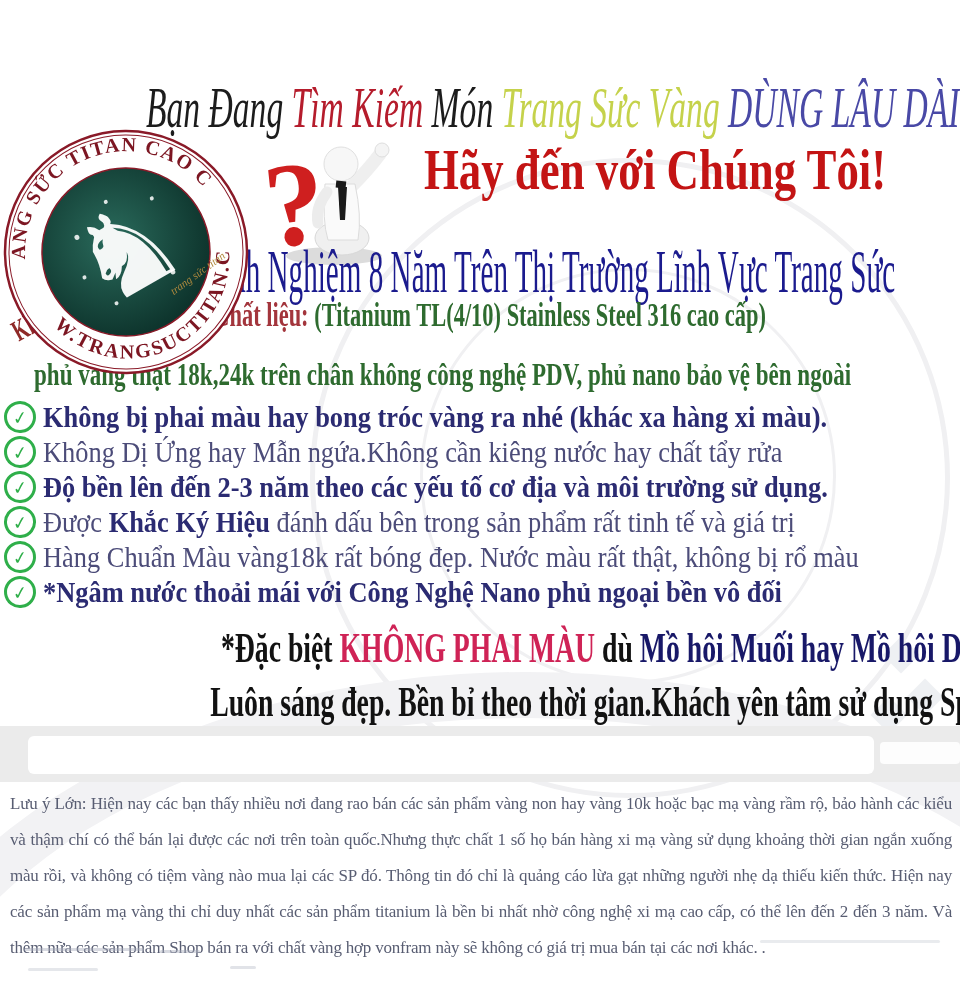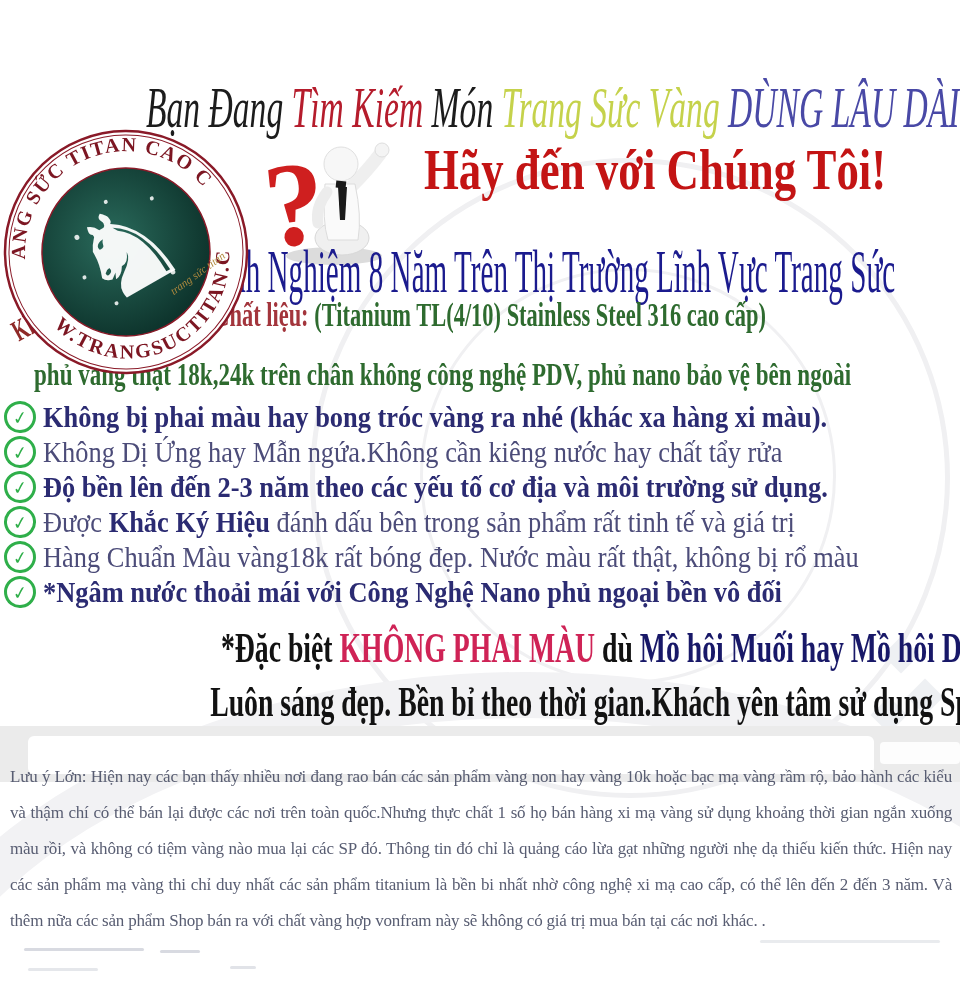--- a/index.html
+++ b/index.html
@@ -41,21 +41,21 @@
   .btext{font-size:30px;white-space:nowrap;transform:scaleX(.88);transform-origin:0 50%;}
   
   .hl{left:0;width:960px;text-align:center;font-size:42px;font-weight:bold;white-space:nowrap;z-index:2;}
   .hl > span{display:inline-block;transform:scaleX(.66);transform-origin:50% 50%;}
   .hl1{top:624px;} .hl2{top:678px;}
   
   .band{left:0;top:726px;width:960px;height:56px;background:#ebebeb;z-index:1;}
   .blob1{left:28px;top:736px;width:846px;height:38px;background:#ffffff;border-radius:6px;z-index:1;}
   .blob2{left:880px;top:742px;width:80px;height:22px;background:#fdfdfd;border-radius:4px;z-index:1;}
   
-  .disc{left:10px;top:759px;width:942px;font-size:17px;line-height:36px;text-align:justify;
+  .disc{left:10px;top:786px;width:942px;font-size:17px;line-height:36px;text-align:justify;
         letter-spacing:-.2px;z-index:2;}
   .smudge{height:3px;background:#a9aebc;opacity:.45;z-index:2;border-radius:2px;}
 </style>
 </head>
 <body>
 
 <div id="canvas">
 
   <div class="wm wm-circle" style="left:310px;top:158px;width:630px;height:630px;"></div>
   <div class="wm wm-circle" style="left:420px;top:268px;width:410px;height:410px;border-width:3px;"></div>

